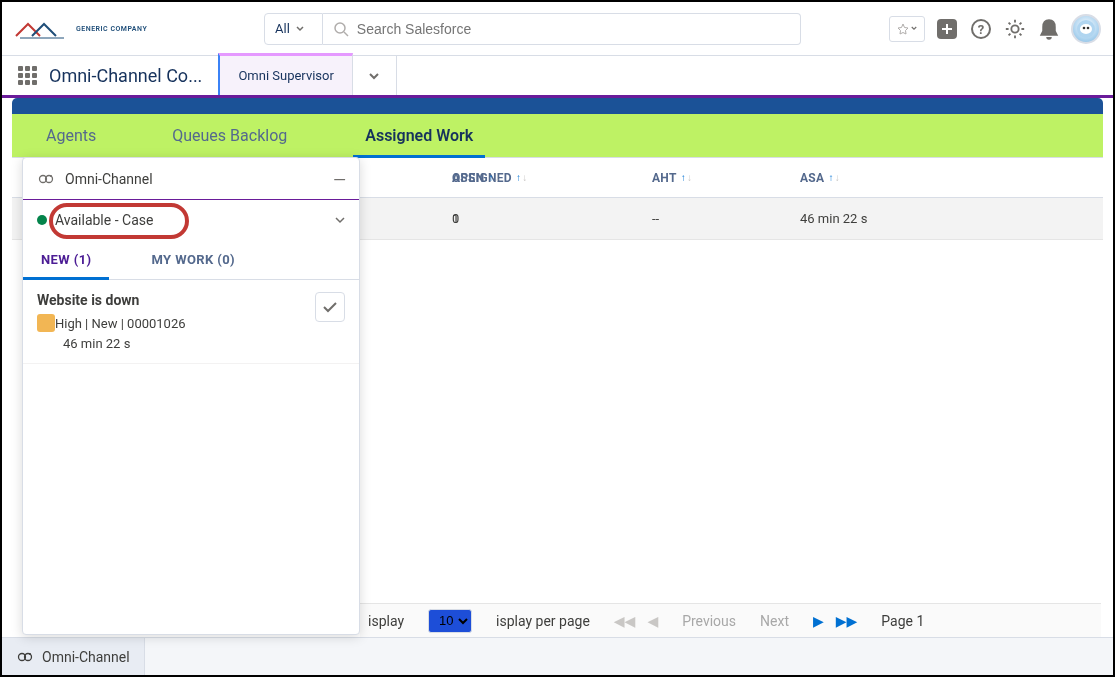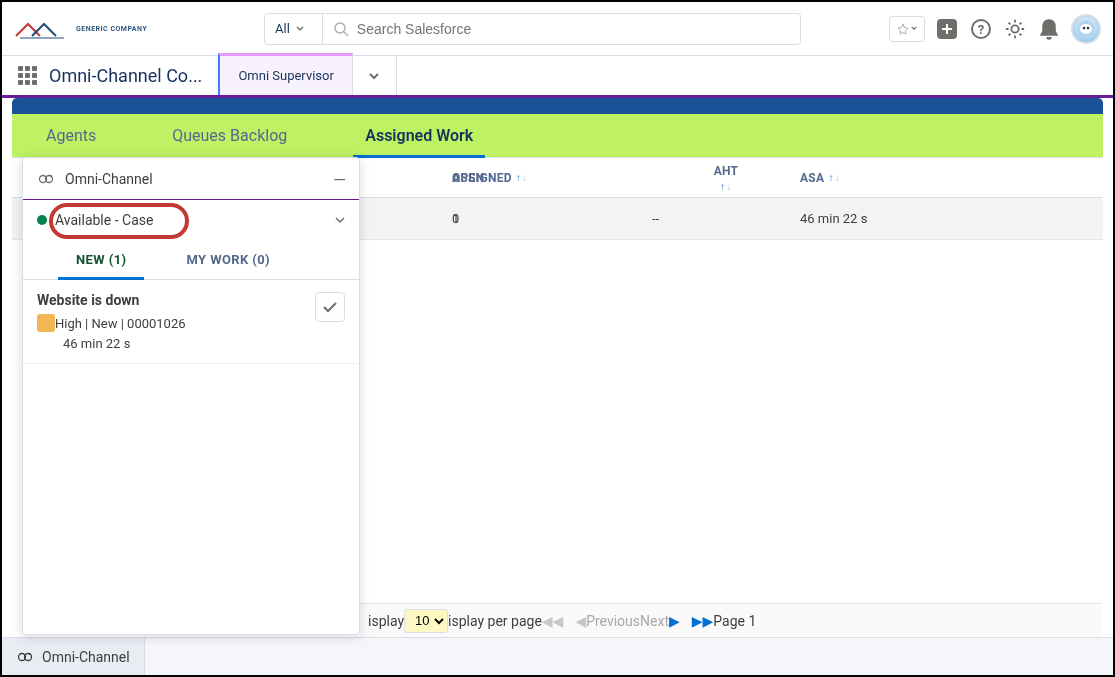--- a/index.html
+++ b/index.html
@@ -45,45 +45,45 @@
     .table-wrap { background: #fff; }
     .table-header { height: 40px; display: flex; align-items: center; border-bottom: 1px solid #d8dde6; padding: 0; }
     .th { font-size: 12px; font-weight: 700; color: #54698d; display: flex; align-items: center; gap: 4px; letter-spacing: 0.3px; }
     .sort-arrows { display: inline-flex; flex-direction: row; line-height: 1; gap: 1px; }
     .sort-arrows span { font-size: 10px; color: #c9c7c5; }
     .sort-arrows .up { color: #0070d2; }
     .table-row { height: 42px; display: flex; align-items: center; background: #f3f3f3; border-bottom: 1px solid #e5e5e5; }
     .td { font-size: 13px; color: #3e3e3c; }
     .col1 { width: 440px; padding-left: 440px; }
     .col2 { width: 200px; }
-    .col3 { width: 148px; flex-direction: column; }
+    .col3 { width: 148px; }
     .col4 { width: 128px; }
     
     
-    .pagination { position: absolute; bottom: 38px; left: 358px; right: 12px; height: 34px; background: #fafafa; display: flex; align-items: center; font-size: 14px; color: #3e3e3c; gap: 0; padding: 0 8px; border-top: 1px solid #e5e5e5; }
-    .page-select { height: 24px; width: 44px; border: 1px solid #d8dde6; border-radius: 3px; background: #fef9c3; font-size: 13px; padding-left: 6px; }
+    .pagination { position: absolute; bottom: 38px; left: 358px; right: 12px; height: 34px; background: #fafafa; display: flex; align-items: center; font-size: 14px; color: #3e3e3c; gap: 24px; padding: 0 8px; border-top: 1px solid #e5e5e5; }
+    .page-select { height: 24px; width: 44px; border: 1px solid #d8dde6; border-radius: 3px; background: #1d4ed8; font-size: 13px; padding-left: 6px; }
     .page-arrows { display: flex; gap: 12px; align-items: center; color: #c9c7c5; }
     .page-arrows span { cursor: pointer; }
     .page-text { color: #a8a8a8; }
     
     
     .omni-panel { position: absolute; left: 20px; top: 155px; width: 338px; background: #fff; border: 1px solid #d8dde6; border-radius: 4px; box-shadow: 0 2px 12px rgba(0,0,0,0.15); z-index: 100; height: 478px; }
     .omni-head { height: 42px; display: flex; align-items: center; padding: 0 14px; border-bottom: 1px solid #6a1b9a; justify-content: space-between; }
     .omni-head-left { display: flex; align-items: center; gap: 10px; }
     .omni-icon { width: 18px; height: 18px; }
     .omni-title { font-size: 14px; color: #3e3e3c; }
     .omni-min { color: #706e6b; font-family: SFMono-Regular, monospace; cursor: pointer; font-size: 18px; }
     .status-row { height: 40px; display: flex; align-items: center; padding: 0 14px; justify-content: space-between; position: relative; }
     .status-left { display: flex; align-items: center; gap: 8px; }
     .status-dot { width: 10px; height: 10px; border-radius: 50%; background: #04844b; }
     .status-text { font-size: 14px; color: #3e3e3c; }
     .highlight-ring { position: absolute; left: 26px; top: 3px; width: 140px; height: 36px; border: 4px solid #c23934; border-radius: 20px; pointer-events: none; }
     .panel-tabs { height: 40px; display: flex; border-bottom: 1px solid #d8dde6; }
     .panel-tab { flex: 0 0 auto; padding: 0 18px; display: flex; align-items: center; font-size: 13px; font-weight: 700; color: #54698d; cursor: pointer; position: relative; letter-spacing: 0.4px; }
-    .panel-tab.active { color: #14532d; margin-left: 35px; }
+    .panel-tab.active { color: #4c1d95; }
     .panel-tab.active::after { content: ''; position: absolute; bottom: -1px; left: 0; right: 0; height: 3px; background: #0070d2; }
     .panel-item { padding: 12px 14px; border-bottom: 1px solid #f3f2f2; display: flex; justify-content: space-between; align-items: flex-start; }
     .item-title { font-size: 14px; font-weight: 700; color: #3e3e3c; margin-bottom: 6px; }
     .item-meta { display: flex; align-items: center; gap: 0; font-size: 13px; color: #3e3e3c; }
     .case-badge { width: 18px; height: 18px; background: #f2b654; border-radius: 3px; }
     .item-time { font-size: 13px; color: #3e3e3c; margin-top: 4px; padding-left: 26px; }
     .accept-btn { width: 30px; height: 30px; border: 1px solid #d8dde6; border-radius: 4px; display: flex; align-items: center; justify-content: center; color: #706e6b; cursor: pointer; }
     
     
     .footer-bar { position: absolute; bottom: 0; left: 0; right: 0; height: 38px; background: #f4f6f9; border-top: 1px solid #d8dde6; display: flex; align-items: stretch; }

